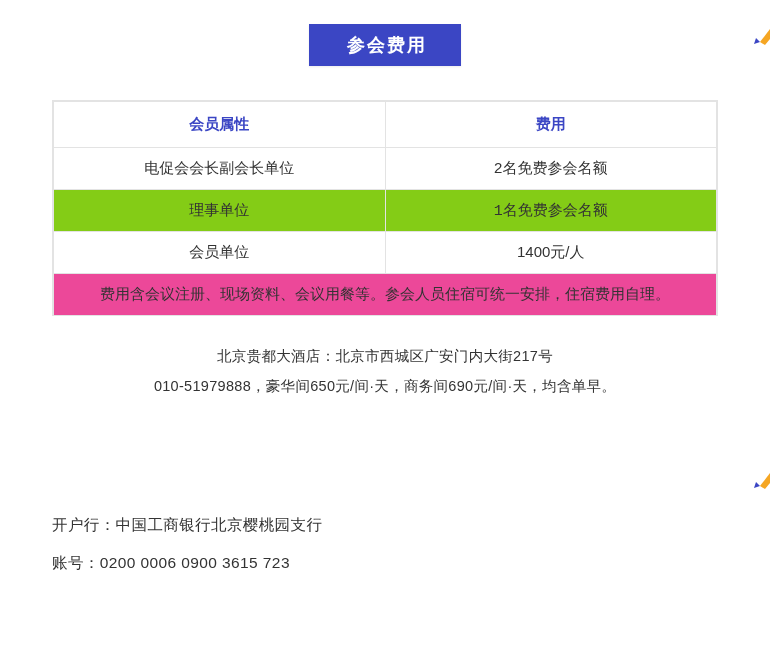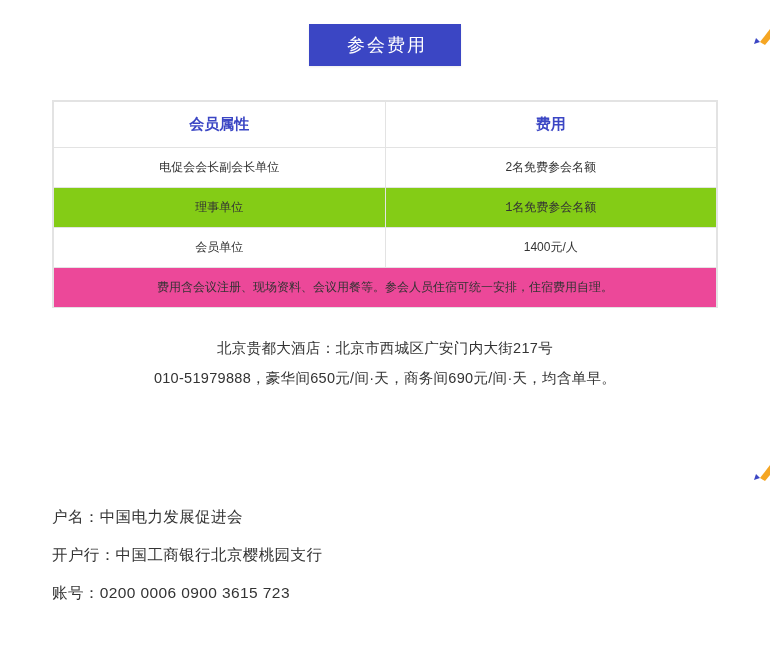--- a/index.html
+++ b/index.html
@@ -25,21 +25,21 @@
     position: relative;
     display: flex;
     justify-content: center;
     align-items: center;
   }
   .badge {
     position: relative;
     background: #3b46c4;
     color: #ffffff;
     font-size: 18px;
-    font-weight: normal;
+    font-weight: bold;
     letter-spacing: 2px;
     padding: 12px 34px 12px 38px;
     line-height: 1;
     box-shadow: 0 1px 2px rgba(0,0,0,0.08);
   }
   .badge-deco {
     position: absolute;
     top: -12px;
     right: -18px;
     width: 34px;
@@ -56,21 +56,21 @@
     box-sizing: border-box;
   }
   table.fee {
     width: 100%;
     border-collapse: collapse;
     table-layout: fixed;
   }
   table.fee th, table.fee td {
     border: 1px solid #e3e3e3;
     text-align: center;
-    font-size: 12px;
+    font-size: 15px;
     padding: 11px 6px;
     color: #333333;
   }
   table.fee th {
     color: #3b46c4;
     font-weight: bold;
     font-size: 15px;
     padding: 13px 6px;
     background: #ffffff;
   }
@@ -177,18 +177,17 @@
     <svg class="badge-deco" viewBox="0 0 34 34">
       <polygon points="6,30 26,4 31,9 11,33" fill="#f5a623"></polygon>
       <polygon points="24,2 29,0 31,6" fill="#3b46c4"></polygon>
       <polygon points="2,26 0,32 6,30" fill="#3b46c4"></polygon>
     </svg>
   </div>
 
   <div class="sp-4"></div>
 
   <div class="pay-block">
-    <div class="pay-line">户名：中国电力发展促进会</div>
     <div class="pay-line">开户行：中国工商银行北京樱桃园支行</div>
     <div class="pay-line">账号：0200 0006 0900 3615 723</div>
   </div>
 
 </div>
 
 </body></html>

